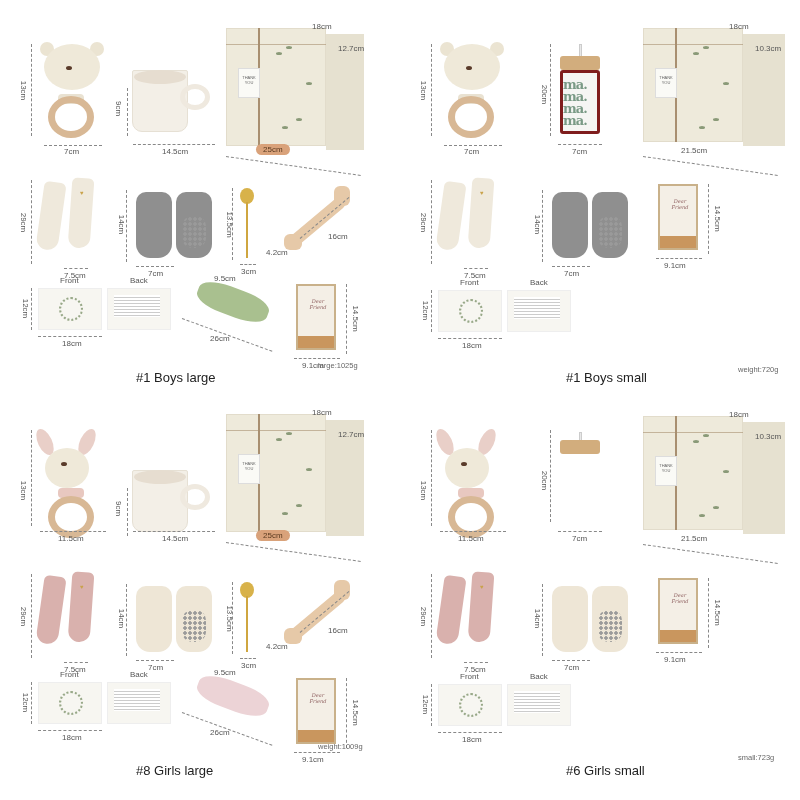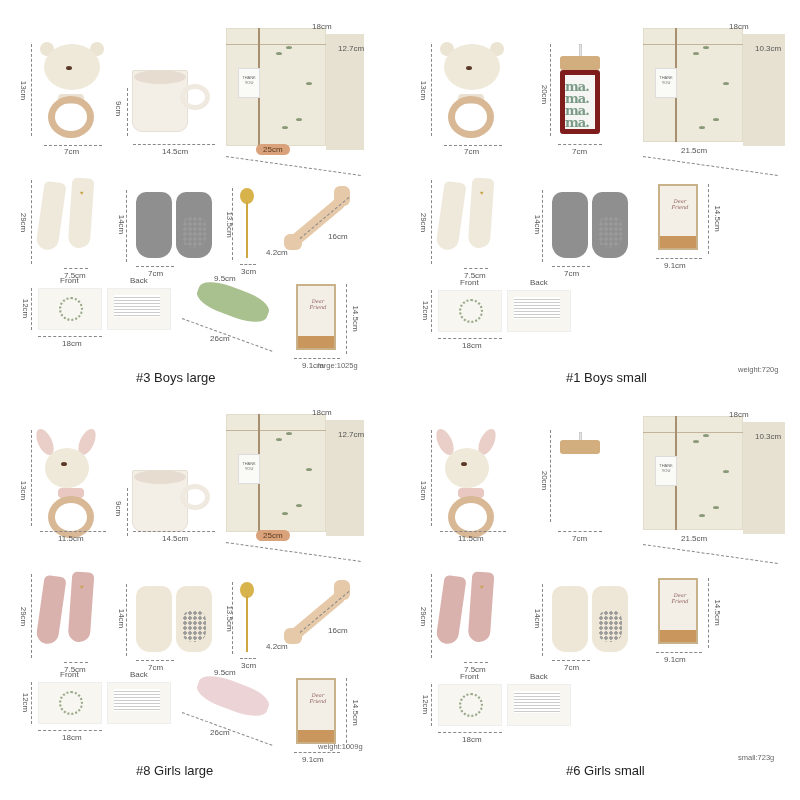--- a/index.html
+++ b/index.html
@@ -28,21 +28,21 @@
   .tag{position:absolute;background:#fafaf6;border:1px solid #ddd;font-size:4px;color:#666;text-align:center;padding-top:6px}
   .sock{position:absolute;border-radius:6px 6px 12px 12px}
   .gsock{position:absolute;border-radius:10px 10px 14px 14px}
   .spoon-bowl{position:absolute;border-radius:50%;background:#d8b24a}
   .spoon-handle{position:absolute;background:#cfa640}
   .dumbbell{position:absolute;background:#e6c9a8;border-radius:6px;transform:rotate(-40deg)}
   .card{position:absolute;background:#f7f6f1;border:1px solid #eee}
   .mask{position:absolute;border-radius:40%;transform:rotate(20deg)}
   .frame{position:absolute;background:#f4efe6;border:2px solid #c9b18a}
   .frame-base{position:absolute;background:#c9965e}
-  .cup{position:absolute;background:#f5f5f3;border:5px solid #7f1d1d;border-radius:3px}
+  .cup{position:absolute;background:#f5f5f3;border:3px solid #7f1d1d;border-radius:3px}
   .cup-lid{position:absolute;background:#d2ad7d;border-radius:3px}
   .straw{position:absolute;background:#e8e8e8;border:1px solid #ccc}
   .cup-text{position:absolute;font-family:"DejaVu Serif",serif;font-weight:bold;font-size:13px;line-height:12px;letter-spacing:-1px}
   .leaf{position:absolute;width:6px;height:3px;border-radius:50%;background:#8a9a78}
 </style>
 </head>
 <body>
 
 <div class="grid" id="grid">
     <div class="panel p1">
@@ -125,21 +125,21 @@
           <div class="abs" style="left:6px;top:6px;width:46px;height:22px;background:repeating-linear-gradient(#fff 0 2px,#ccc 2px 3px)"></div>
         </div>
         <div class="dash-v" style="left:31px;top:288px;height:42px"></div>
         <span class="vdim" style="left:16px;top:304px">12cm</span>
         <div class="dash-h" style="left:38px;top:336px;width:64px"></div>
         <span class="dim" style="left:62px;top:339px">18cm</span>
       <div class="mask" style="left:196px;top:288px;width:74px;height:28px;background:#a9c08f"></div>
           <span class="dim" style="left:214px;top:274px">9.5cm</span>
           <div class="dash-h" style="left:182px;top:318px;width:96px;transform:rotate(20deg);transform-origin:left"></div>
           <span class="dim" style="left:210px;top:334px">26cm</span>
-      <span class="title" style="left:136px;top:370px">#3 Boys large</span>
+      <span class="title" style="left:136px;top:370px">#1 Boys large</span>
       <span class="weight" style="left:318px;top:361px">large:1025g</span>
     </div>
     <div class="panel p2">
       <div>
     <div class="ear" style="left:40px;top:42px;width:14px;height:14px"></div>
          <div class="ear" style="left:90px;top:42px;width:14px;height:14px"></div>
     <div class="rattle-head" style="left:44px;top:44px;width:56px;height:46px"></div>
     <div class="abs" style="left:66px;top:66px;width:6px;height:4px;border-radius:50%;background:#5a3b2a"></div>
     <div class="abs" style="left:58px;top:94px;width:26px;height:10px;border-radius:4px;background:#e9e2d2"></div>
     <div class="ring" style="left:48px;top:96px;width:46px;height:42px"></div>

